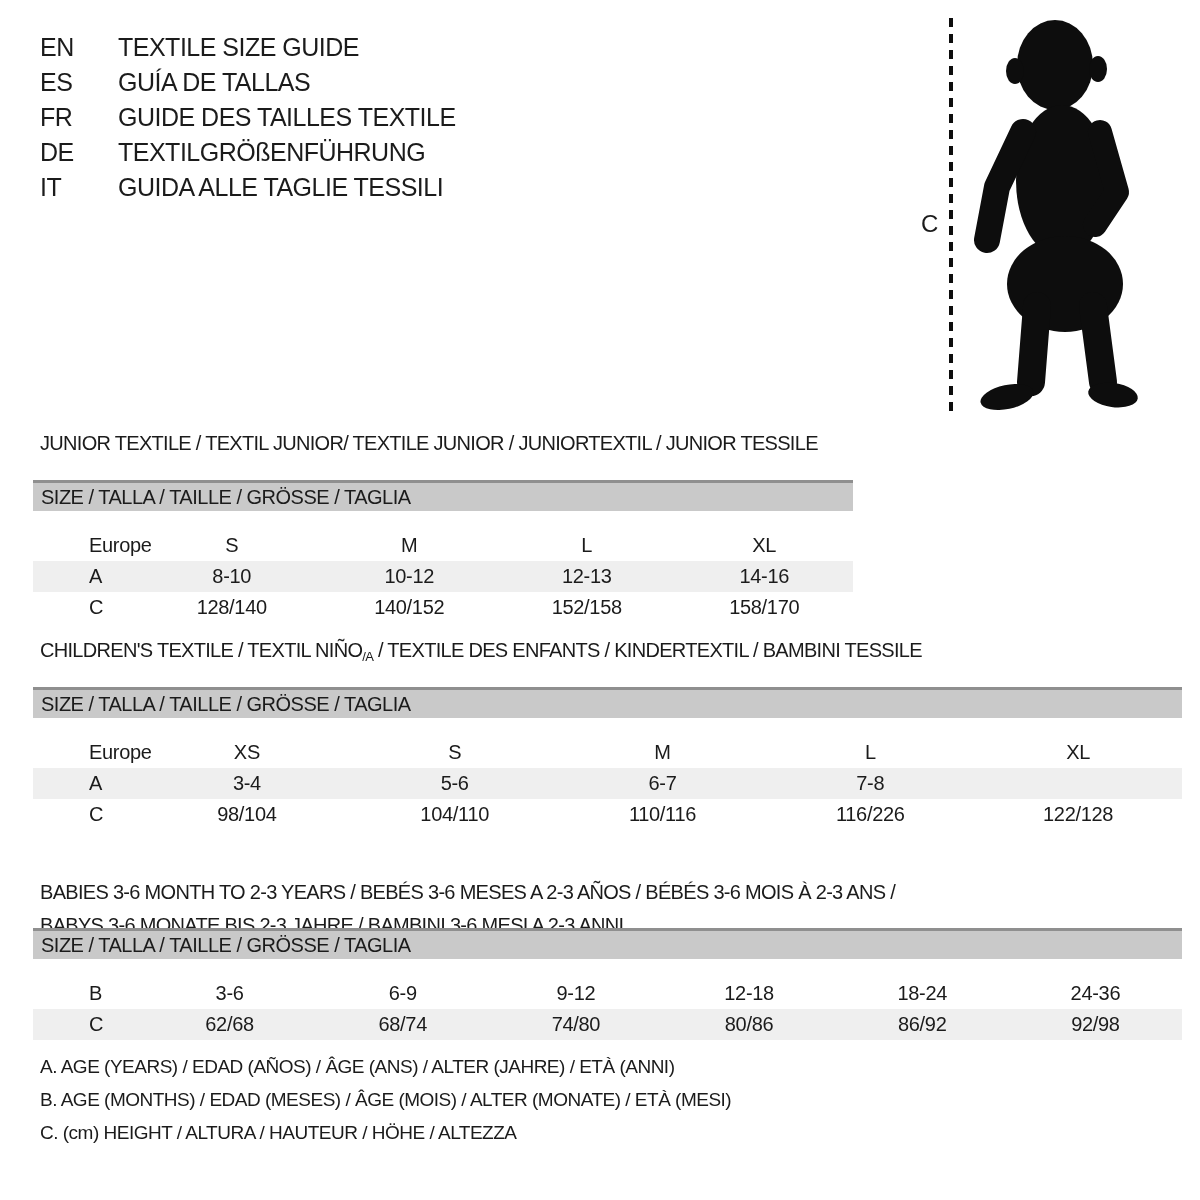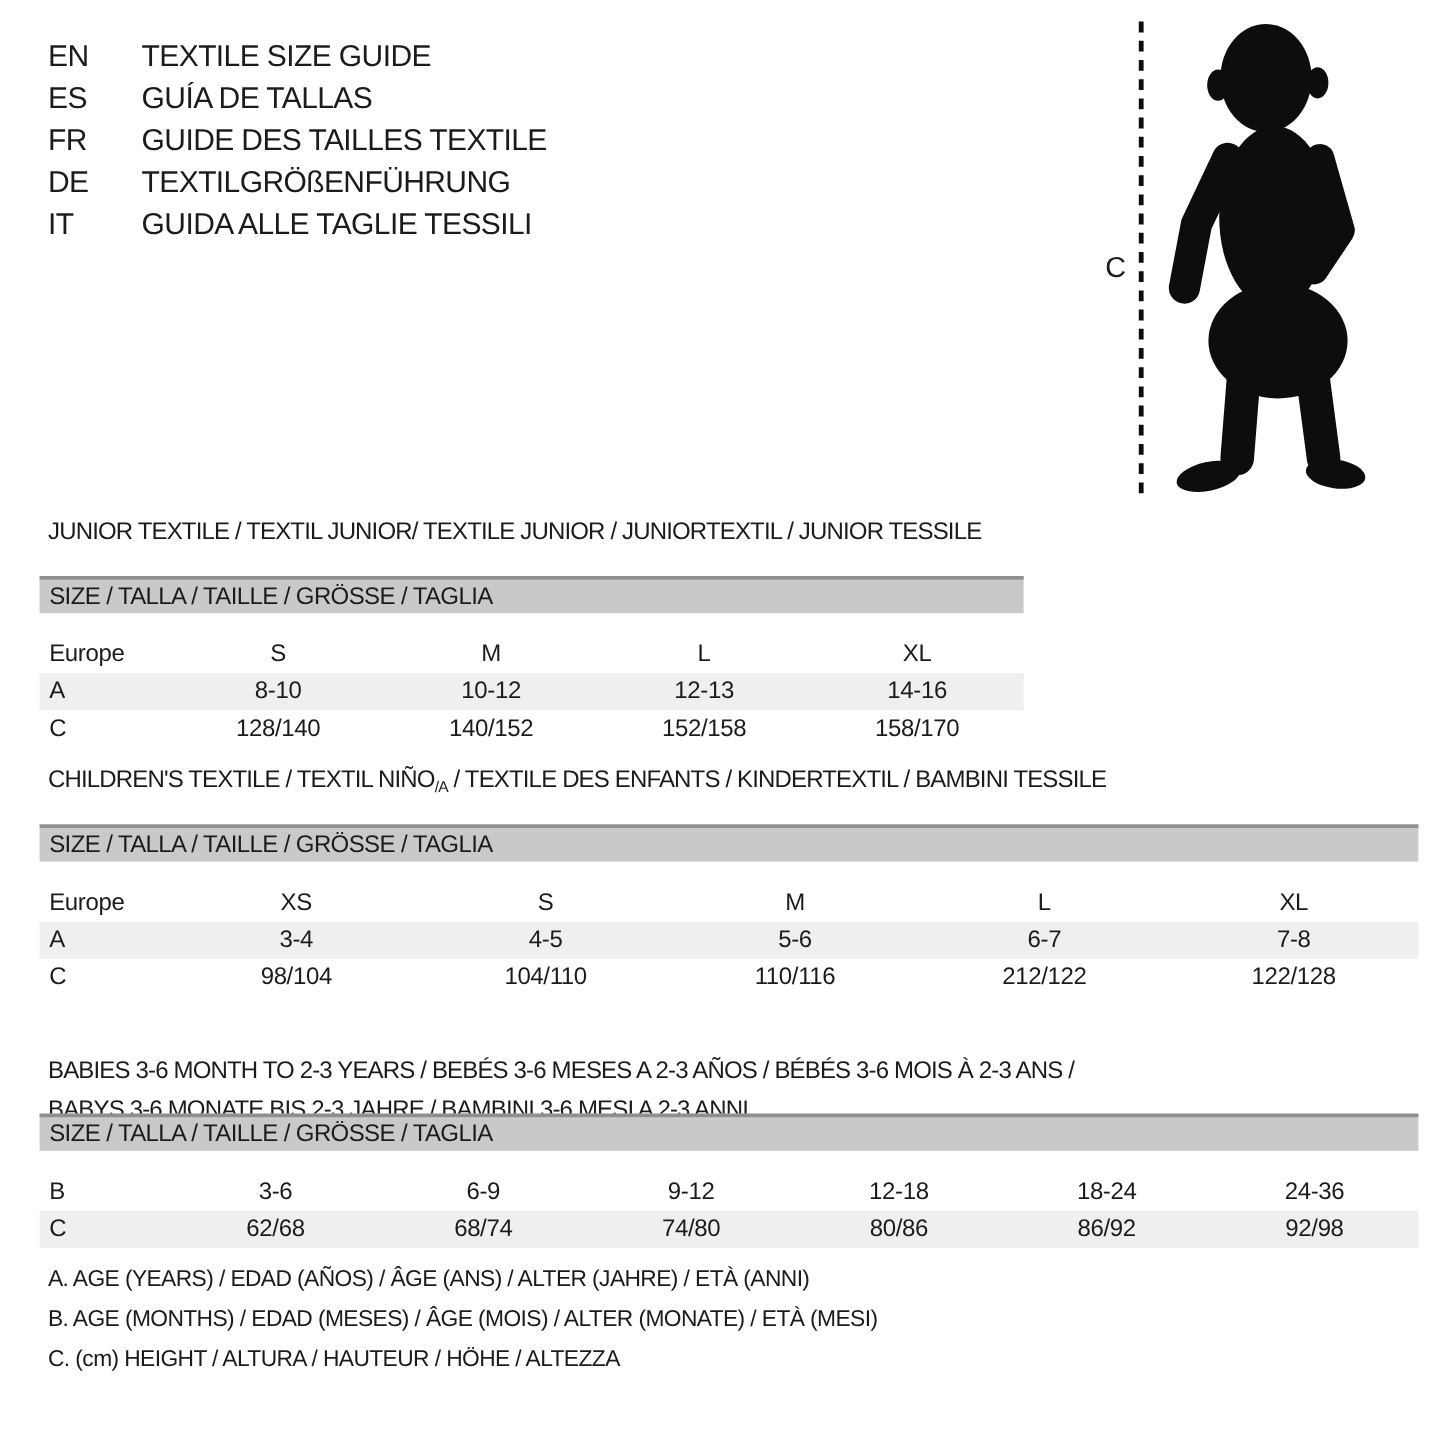--- a/index.html
+++ b/index.html
@@ -41,21 +41,21 @@
   .band{
     height:31px;line-height:28px;background:var(--band);
     border-top:3px solid var(--band-border);
     padding-left:8px;margin-bottom:19px;letter-spacing:-0.5px;
   }
   .trow{display:grid;height:31px;line-height:31px;align-items:center;}
   .cols4{grid-template-columns:110px repeat(4,1fr);}
   .cols5{grid-template-columns:110px repeat(5,1fr);}
   .cols6{grid-template-columns:110px repeat(6,1fr);}
   .trow .cell{text-align:center;}
-  .trow .label{text-align:left;padding-left:8px;}
+  .trow .label{text-align:left;padding-left:8px;margin-left:48px;}
   .size-table .trow:nth-child(3){background:var(--stripe);}
   
   .legend{position:absolute;left:40px;top:1050px;font-size:19px;line-height:33px;letter-spacing:-0.5px;white-space:nowrap;}
 </style>
 </head>
 <body>
 
 <div class="page">
 
   <div class="lang-header">
@@ -130,31 +130,30 @@
       <div class="cell label">Europe</div>
       <div class="cell">XS</div>
       <div class="cell">S</div>
       <div class="cell">M</div>
       <div class="cell">L</div>
       <div class="cell">XL</div>
     </div>
     <div class="trow cols5">
       <div class="cell label">A</div>
       <div class="cell">3-4</div>
-      <div class="cell">4-5</div>
       <div class="cell">5-6</div>
       <div class="cell">6-7</div>
       <div class="cell">7-8</div>
     </div>
     <div class="trow cols5">
       <div class="cell label">C</div>
       <div class="cell">98/104</div>
       <div class="cell">104/110</div>
       <div class="cell">110/116</div>
-      <div class="cell">212/122</div>
+      <div class="cell">116/226</div>
       <div class="cell">122/128</div>
     </div>
   </div>
 
   <div class="section-title title-babies">
     <div>BABIES 3-6 MONTH TO 2-3 YEARS / BEBÉS 3-6 MESES A 2-3 AÑOS / BÉBÉS 3-6 MOIS À 2-3 ANS /</div>
     <div>BABYS 3-6 MONATE BIS 2-3 JAHRE / BAMBINI 3-6 MESI A 2-3 ANNI</div>
   </div>
   <div class="size-table tbl-babies">
     <div class="band">SIZE / TALLA / TAILLE / GRÖSSE / TAGLIA</div>

